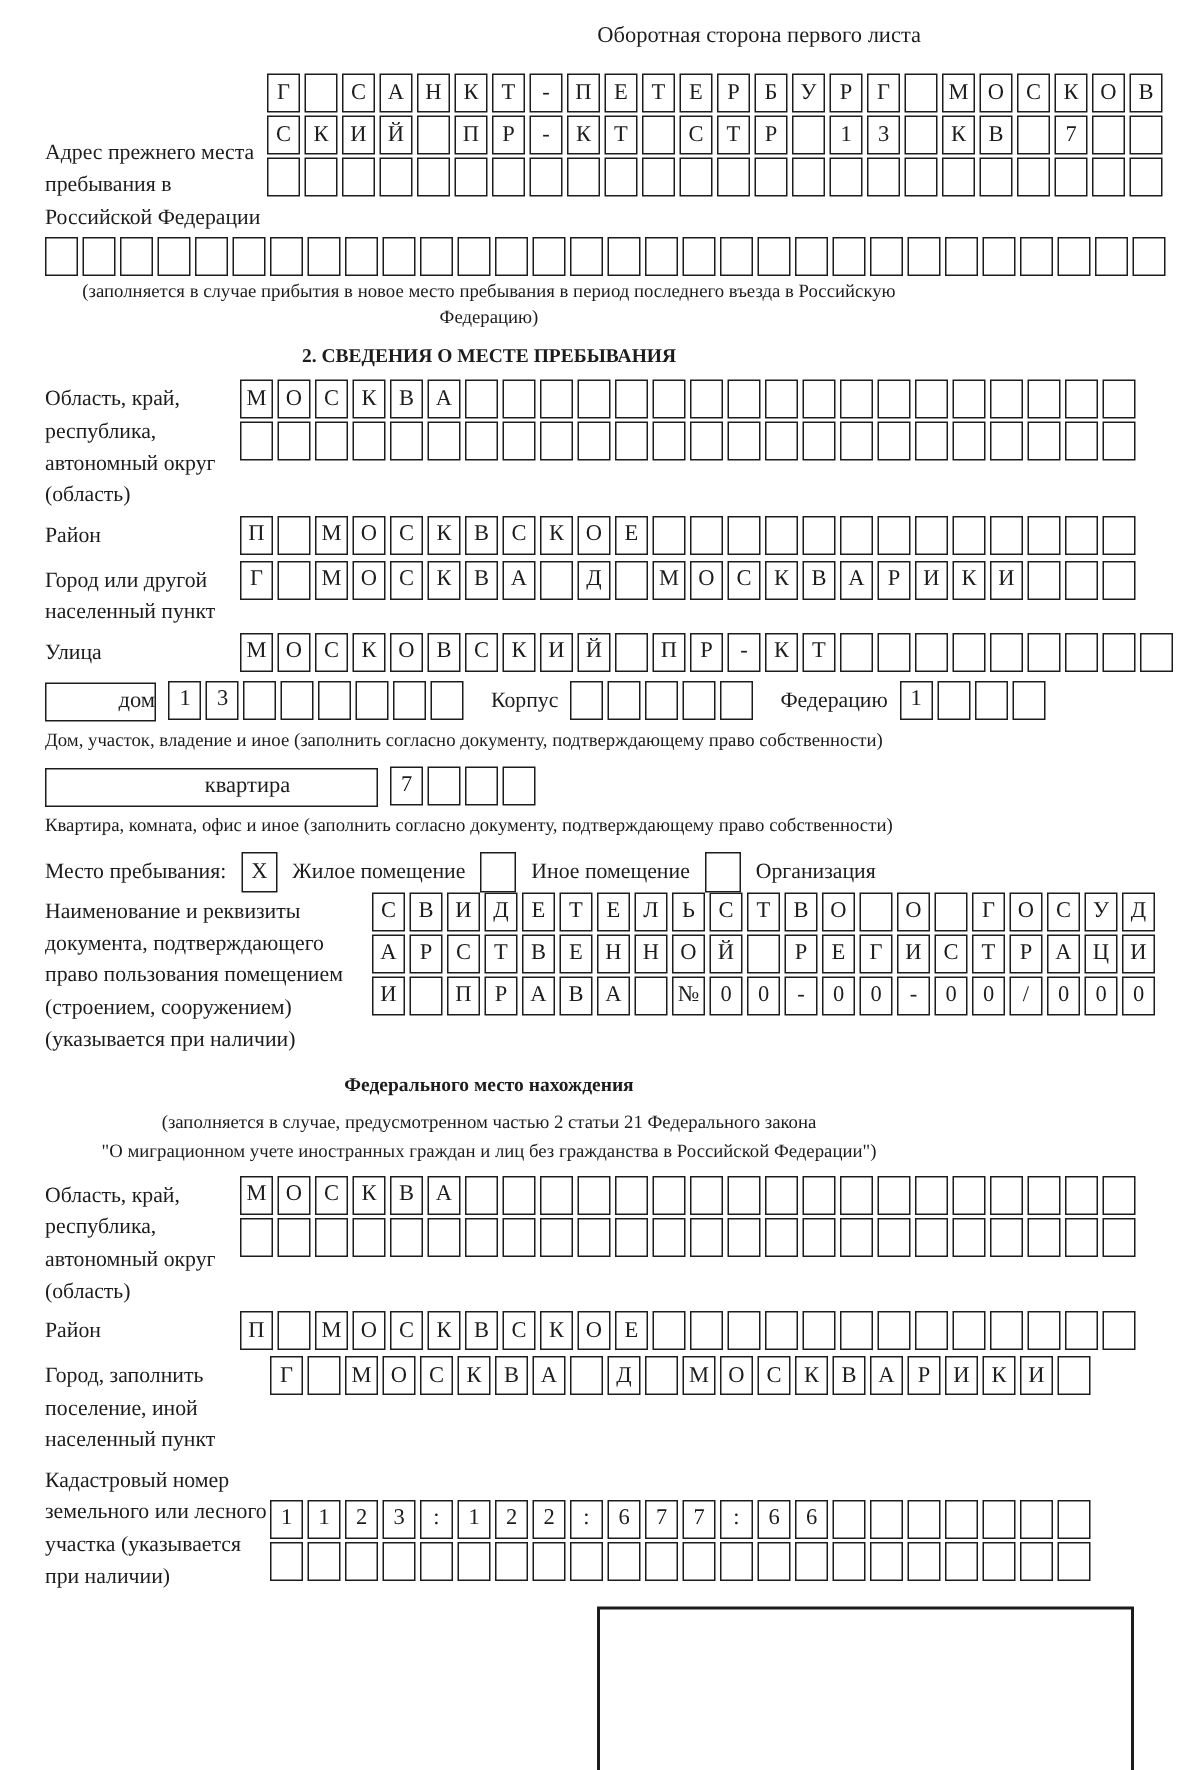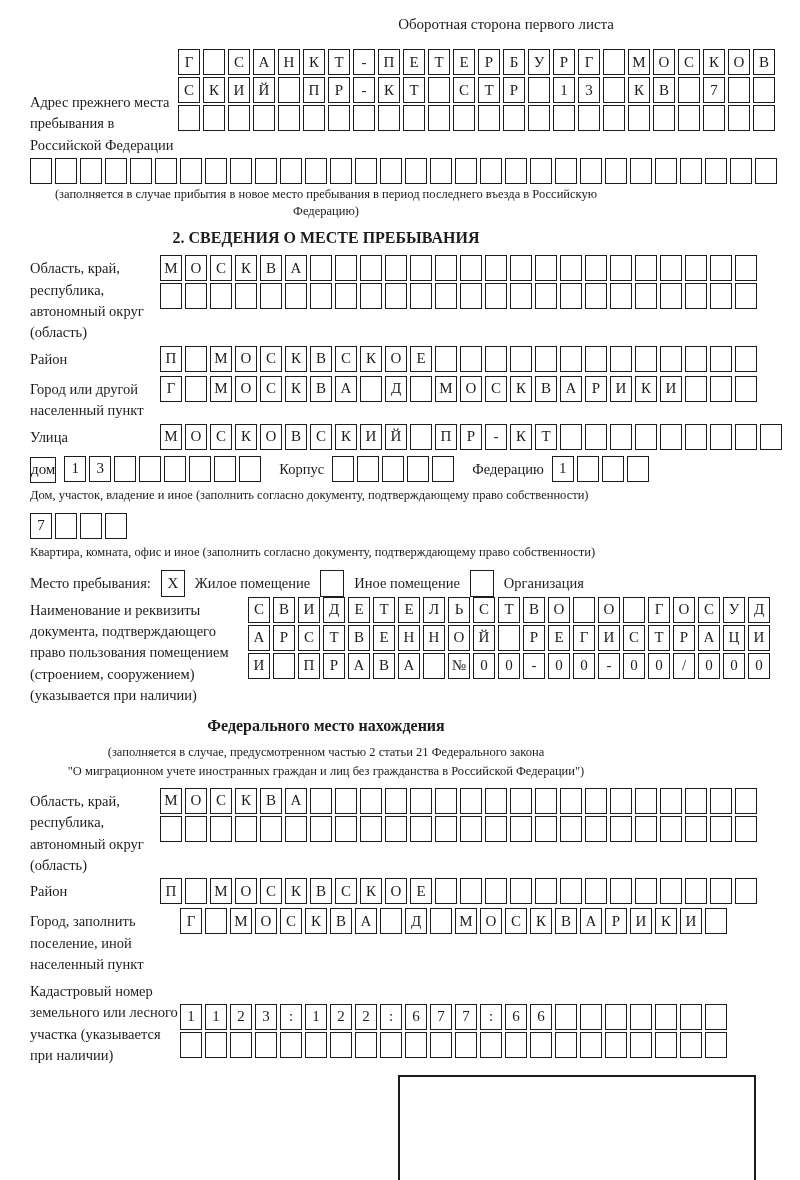--- a/index.html
+++ b/index.html
@@ -19,25 +19,25 @@
 
   .boxrow{display:flex;gap:3px;margin-bottom:2px;}
   .cell{box-sizing:border-box;width:22px;height:26px;border:1.5px solid #1c1c1c;
         display:inline-flex;align-items:center;justify-content:center;
         font-size:15px;line-height:1;background:#fff;flex:0 0 auto;}
   .fullrow{margin-top:2px;}
 
   .note{font-size:12.5px;line-height:1.35;margin:2px 0 9px 0;}
   .note.center{text-align:center;}
 
-  .sec-title{text-align:center;font-weight:bold;font-size:16px;margin:6px 0 8px 0;}
+  .sec-title{text-align:center;font-weight:bold;font-size:13px;margin:6px 0 8px 0;}
 
   .inline-row{display:flex;align-items:center;gap:8px;margin:4px 0 3px 0;}
   .bigbox{box-sizing:border-box;height:26px;border:1.8px solid #1c1c1c;
-          display:flex;align-items:center;justify-content:center;font-size:15px;}
+          display:flex;align-items:center;justify-content:center;font-size:15px;padding-left:48px;}
   .w165{width:165px;}
   .w200{width:222px;}
   .inline-label{font-size:14.5px;}
   .sp16{margin-left:10px;}
 
   .stay-row{display:flex;align-items:center;gap:10px;margin-top:5px;font-size:14.5px;font-family:Liberation Serif, serif;}
   .checkbox{box-sizing:border-box;width:24px;height:27px;border:1.8px solid #1c1c1c;
             display:inline-flex;align-items:center;justify-content:center;
             font-size:15px;flex:0 0 auto;}
   .stay-note{font-size:12.5px;margin:2px 0 6px 168px;}
@@ -352,20 +352,21 @@
     <div class="boxrow">
         <span class="cell filled">1</span>
         <span class="cell"></span>
         <span class="cell"></span>
         <span class="cell"></span>
       </div>
   </div>
   <div class="note">Дом, участок, владение и иное (заполнить согласно документу, подтверждающему право собственности)</div>
 
   <div class="inline-row">
+    <div class="bigbox w200">квартира</div>
     <div class="boxrow">
         <span class="cell filled">7</span>
         <span class="cell"></span>
         <span class="cell"></span>
         <span class="cell"></span>
       </div>
   </div>
   <div class="note">Квартира, комната, офис и иное (заполнить согласно документу, подтверждающему право собственности)</div>
 
   <div class="stay-row">

